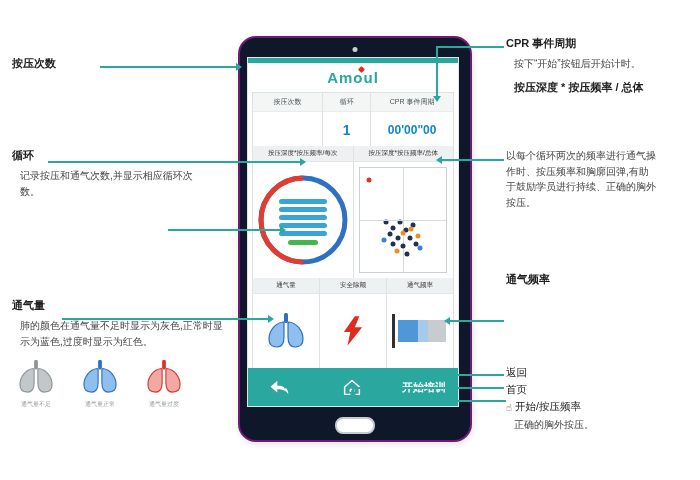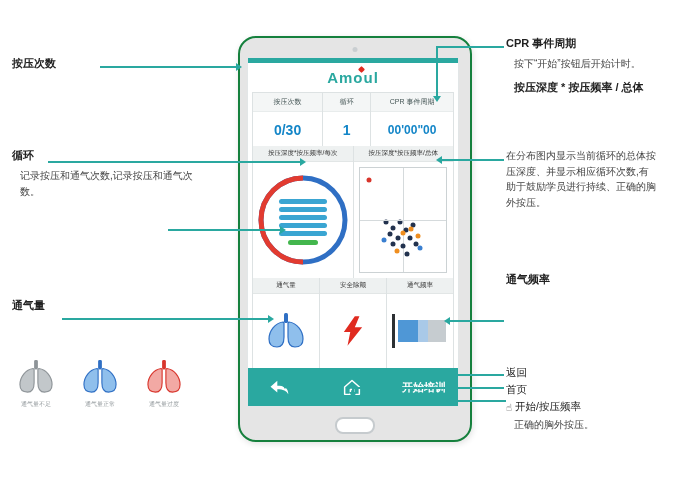--- a/index.html
+++ b/index.html
@@ -17,22 +17,22 @@
   .legend{position:absolute;left:10px;top:360px;display:flex;gap:12px;}
   .lg{width:52px;text-align:center;}
   .lg .cap{font-size:6px;color:#9aa0a3;margin-top:2px;}
   
   .ln{position:absolute;background:#2aa8a0;z-index:10;}
   .arr{position:absolute;width:0;height:0;border-style:solid;z-index:11;}
   .arr.r{border-width:4px 0 4px 6px;border-color:transparent transparent transparent #2aa8a0;}
   .arr.l{border-width:4px 6px 4px 0;border-color:transparent #2aa8a0 transparent transparent;}
   .arr.d{border-width:6px 4px 0 4px;border-color:#2aa8a0 transparent transparent transparent;}
   
-  .tablet{position:absolute;left:238px;top:36px;width:230px;height:402px;background:#e5e5e5;
-          border:2px solid #15803d;border-radius:18px;box-shadow:1px 2px 6px rgba(0,0,0,.12);}
+  .tablet{position:absolute;left:238px;top:36px;width:230px;height:402px;background:#0f172a;
+          border:2px solid #701a75;border-radius:18px;box-shadow:1px 2px 6px rgba(0,0,0,.12);}
   .camera{position:absolute;left:50%;top:9px;transform:translateX(-50%);width:5px;height:5px;
           border-radius:50%;background:#c9ced1;}
   .homebtn{position:absolute;left:50%;bottom:6px;transform:translateX(-50%);width:36px;height:13px;
           border:2px solid #c6cbce;border-radius:8px;background:#fff;}
   .screen{position:absolute;left:8px;top:20px;width:210px;height:348px;background:#fff;
           outline:1px solid #e2e6e7;overflow:hidden;}
   .topstrip{height:5px;background:#2aa8a0;}
   .logo-row{height:29px;display:flex;align-items:center;justify-content:center;position:relative;}
   .logo{font-size:15px;font-weight:bold;color:#2aa8a0;letter-spacing:1px;position:relative;}
   .logo-accent{position:absolute;left:53%;top:4px;width:5px;height:5px;background:#e02b20;
@@ -72,28 +72,29 @@
 <body>
 
 <div class="canvas">
 
   <div class="ann" style="left:12px;top:56px;width:178px">
     <div class="t">按压次数</div>
   </div>
 
   <div class="ann" style="left:12px;top:148px;width:188px">
     <div class="t">循环</div>
-    <div class="d">记录按压和通气次数,记录按压和通气次数。</div>
+    <div class="d">记录按压和通气次数,并显示相应循环次数。</div>
   </div>
 
   <div class="ann" style="left:12px;top:216px;width:208px">
   </div>
 
   <div class="ann" style="left:12px;top:298px;width:220px">
     <div class="t">通气量</div>
+    <div class="d">肺的颜色在通气量不足时显示为灰色,正常时显示为蓝色,过度时显示为红色。</div>
   </div>
 
   <div class="legend">
     <div class="lg">
       <svg viewBox="0 0 40 36" width="40" height="34">
         <rect x="18" y="0" width="4" height="10" rx="1.5" fill="#8e9498"></rect>
         <path d="M17 9 C9 10 3 18 3 26 C3 32 7 34 11 34 C16 34 18 30 18 24 L18 10 Z" fill="#c2c7ca" stroke="#8e9498" stroke-width="1.2"></path>
         <path d="M23 9 C31 10 37 18 37 26 C37 32 33 34 29 34 C24 34 22 30 22 24 L22 10 Z" fill="#c2c7ca" stroke="#8e9498" stroke-width="1.2"></path>
       </svg>
       <div class="cap">通气量不足</div>
@@ -116,21 +117,21 @@
     </div>
   </div>
 
   <div class="ann" style="left:506px;top:36px;width:188px">
     <div class="t">CPR 事件周期</div>
     <div class="d">按下“开始”按钮后开始计时。</div>
     <div class="t2">按压深度 * 按压频率 / 总体</div>
   </div>
 
   <div class="ann" style="left:506px;top:148px;width:152px">
-    <div class="d noind">在分布图内显示当前循环的总体按压深度、并显示相应循环次数,有助于鼓励学员进行持续、正确的胸外按压。</div>
+    <div class="d noind">以每个循环两次的频率进行通气操作时、按压频率和胸廓回弹,有助于鼓励学员进行持续、正确的胸外按压。</div>
   </div>
 
   <div class="ann" style="left:506px;top:272px;width:192px">
     <div class="t">通气频率</div>
   </div>
 
   <div class="ann" style="left:506px;top:366px;width:182px">
     <div class="lbl-line">
       <span>返回</span>
     </div>
@@ -184,21 +185,20 @@
       <div class="topstrip"></div>
 
       <div class="logo-row">
         <span class="logo">Amoul</span>
         <span class="logo-accent"></span>
       </div>
 
       <div class="stats">
         <div class="stat" style="flex:1.1">
           <div class="lbl">按压次数</div>
-          <div class="val">0/30</div>
         </div>
         <div class="stat" style="flex:0.75">
           <div class="lbl">循环</div>
           <div class="val">1</div>
         </div>
         <div class="stat wide" style="flex:1.3">
           <div class="lbl">CPR 事件周期</div>
           <div class="val">00'00"00</div>
         </div>
       </div>

